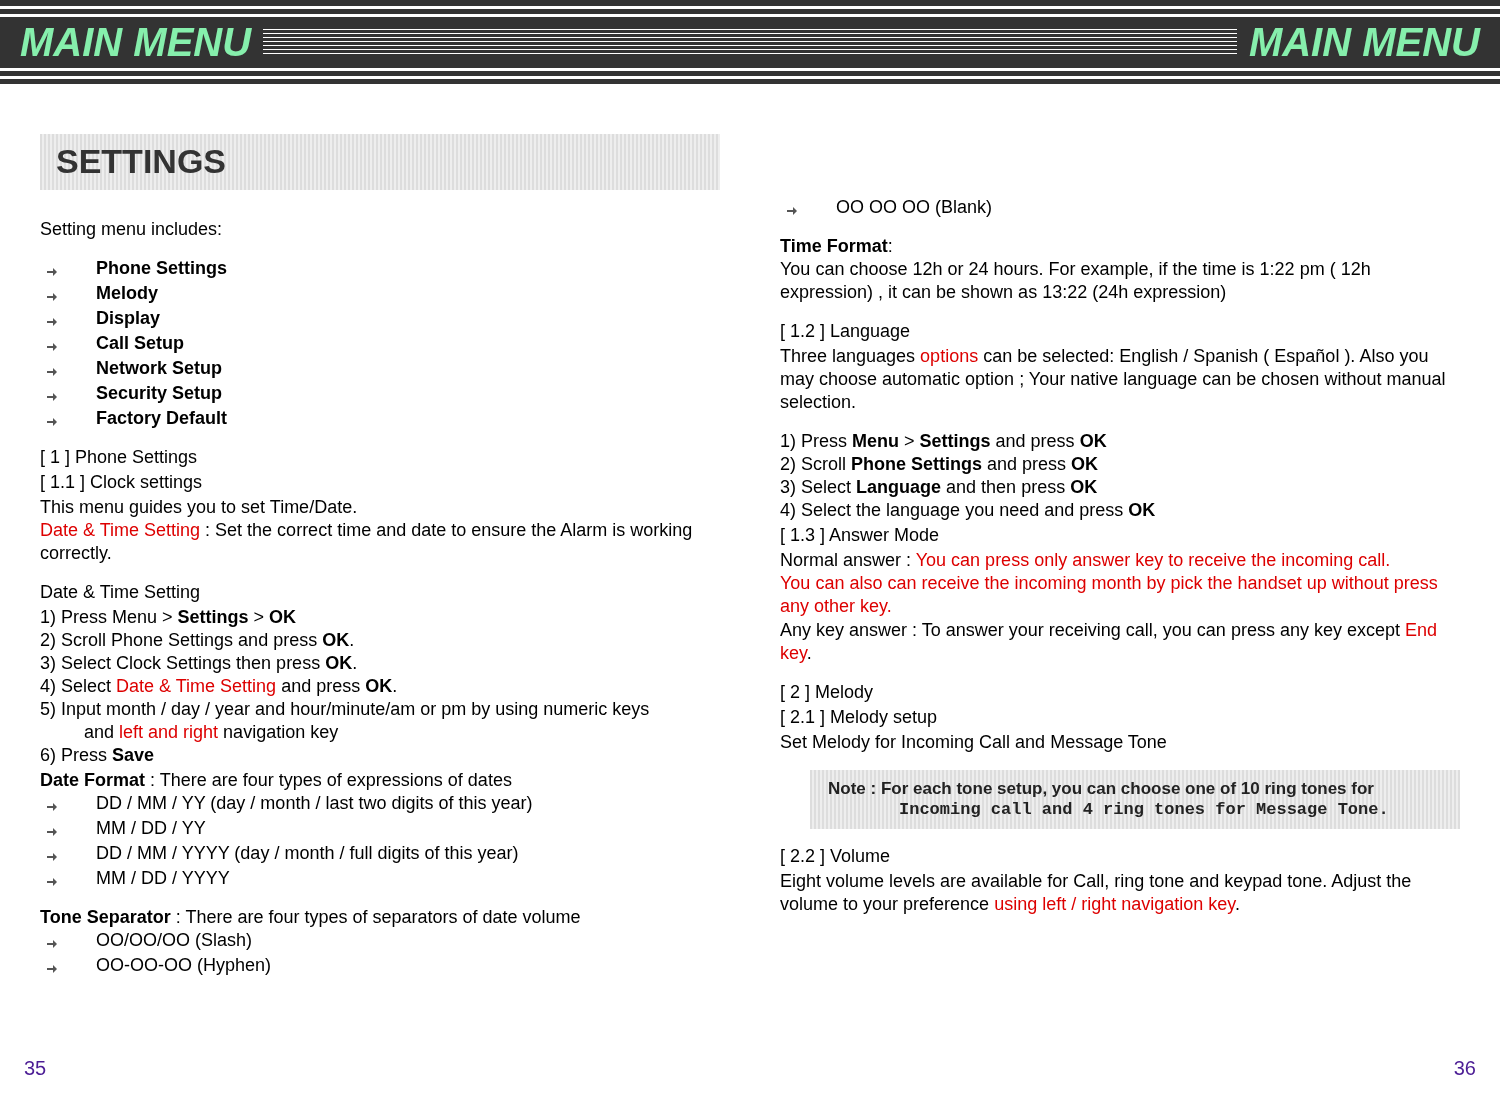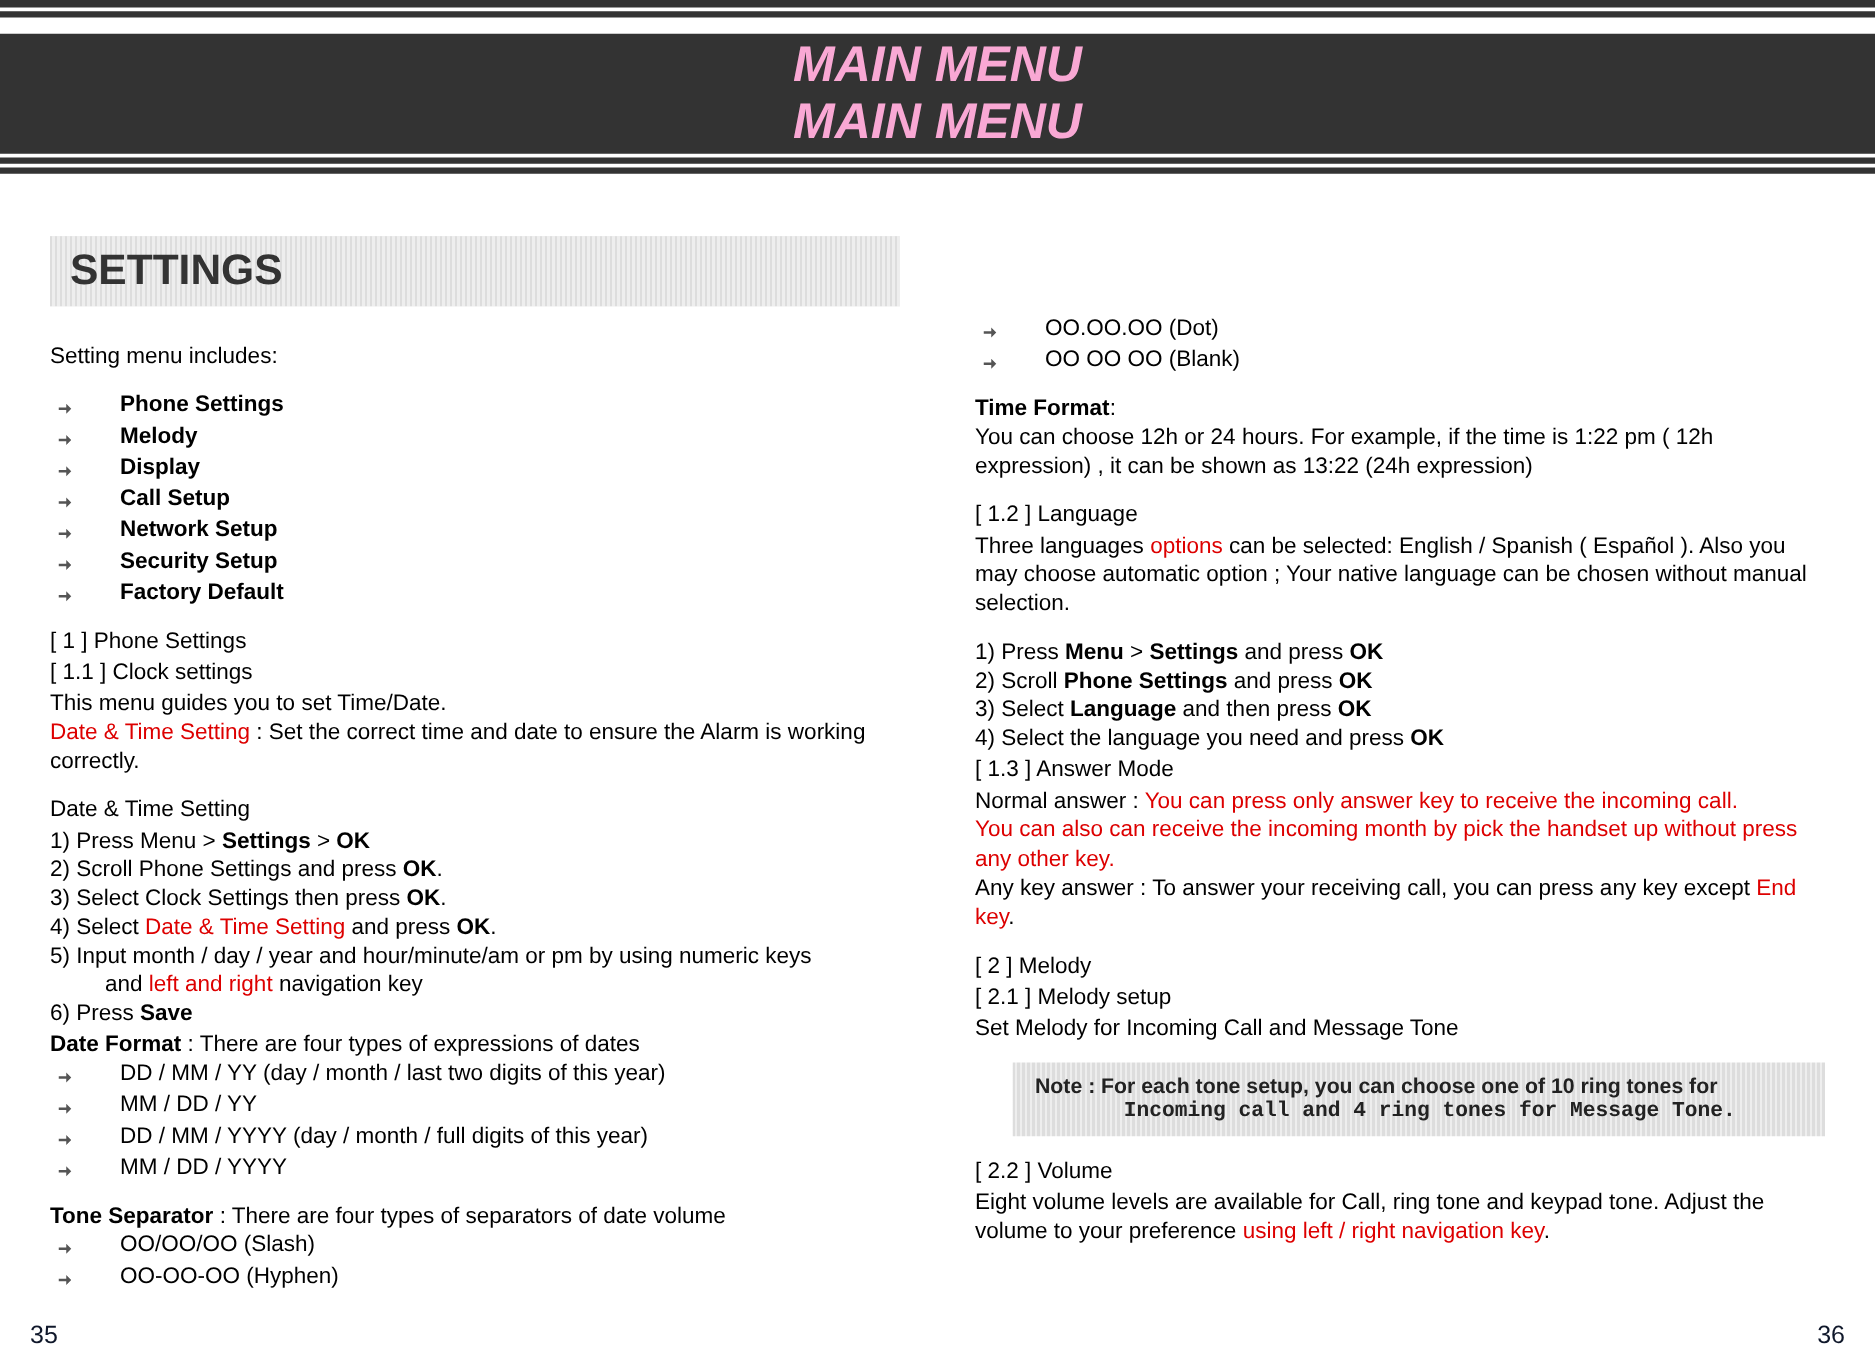--- a/index.html
+++ b/index.html
@@ -13,24 +13,23 @@
 .top-bars {
   width: 100%;
 }
 .bar { background: #333; height: 6px; width: 100%; }
 .bar.thin { height: 5px; margin-top: 3px; }
 .header-row {
   display: flex;
   justify-content: space-between;
   align-items: center;
   background: #333;
-  color: #f9a8d4;
+  color: #86efac;
   padding: 3px 20px 3px 20px;
-  margin-top: 13px;
-  flex-direction: column;
+  margin-top: 3px;
 }
 .header-title {
   font-size: 40px;
   font-weight: bold;
   font-style: italic;
   white-space: nowrap;
 }
 .header-lines {
   flex: 1;
   margin: 0 12px;
@@ -87,21 +86,21 @@
 .note-box .note-indent { padding-left: 71px; display: block; font-family: Liberation Mono, monospace; }
 .page-numbers {
   position: absolute;
   bottom: 14px;
   left: 0;
   width: 100%;
   display: flex;
   justify-content: space-between;
   padding: 0 24px;
   font-size: 20px;
-  color: #0f172a;
+  color: #4c1d95;
   align-items: center;
 }
 </style>
 </head>
 <body>
 
 <div class="top-bars">
   <div class="bar"></div>
   <div class="bar thin"></div>
 </div>
@@ -189,23 +188,20 @@
               <path d="M1 5 L7 5 L7 2 L11 6 L7 10 L7 7 L1 7 Z" fill="#555"></path>
             </svg></span><span>OO-OO-OO (Hyphen)</span></li>
     </ul>
   </div>
 
   <div class="col">
     <div style="height:62px;"></div>
     <ul class="bullet-list">
       <li><span class="bullet-icon"><svg viewBox="0 0 12 12">
               <path d="M1 5 L7 5 L7 2 L11 6 L7 10 L7 7 L1 7 Z" fill="#555"></path>
-            </svg></span><span>OO.OO.OO (Dot)</span></li>
-      <li><span class="bullet-icon"><svg viewBox="0 0 12 12">
-              <path d="M1 5 L7 5 L7 2 L11 6 L7 10 L7 7 L1 7 Z" fill="#555"></path>
             </svg></span><span>OO OO OO (Blank)</span></li>
     </ul>
 
     <div><span class="bold">Time Format</span><span>:</span></div>
     <div class="para">You can choose 12h or 24 hours. For example, if the time is 1:22 pm ( 12h expression) , it can be shown as 13:22 (24h expression)</div>
 
     <div class="subhead">[ 1.2 ]  Language</div>
     <div class="para">
       <span>Three languages </span><span class="red">options</span><span> can be selected: English / Spanish ( Español ). Also you may choose automatic option ; Your native language can be chosen without manual selection.</span>
     </div>

